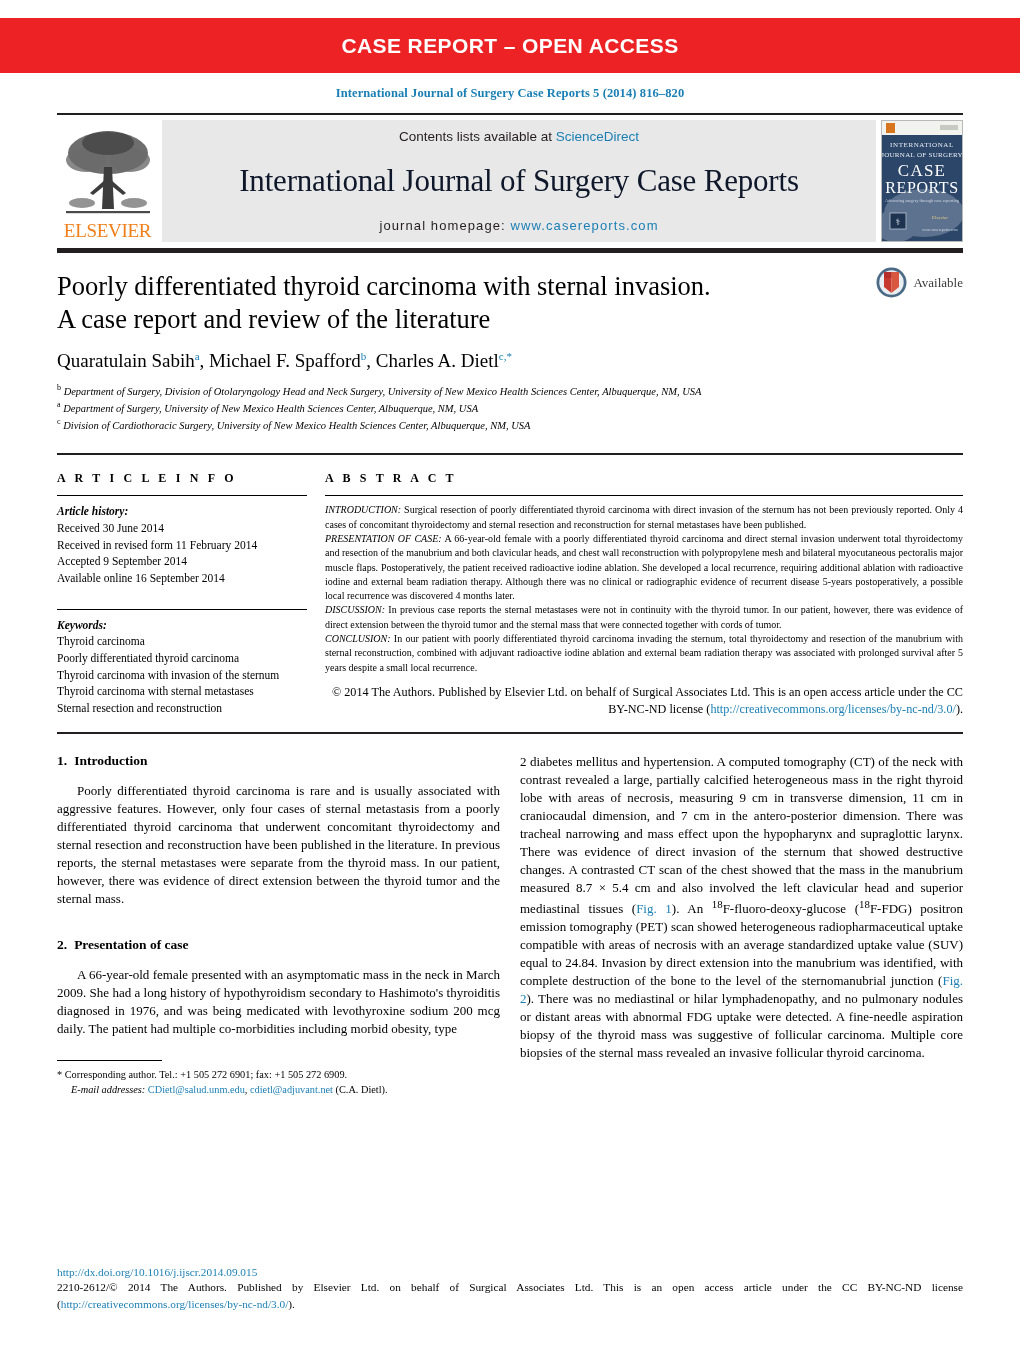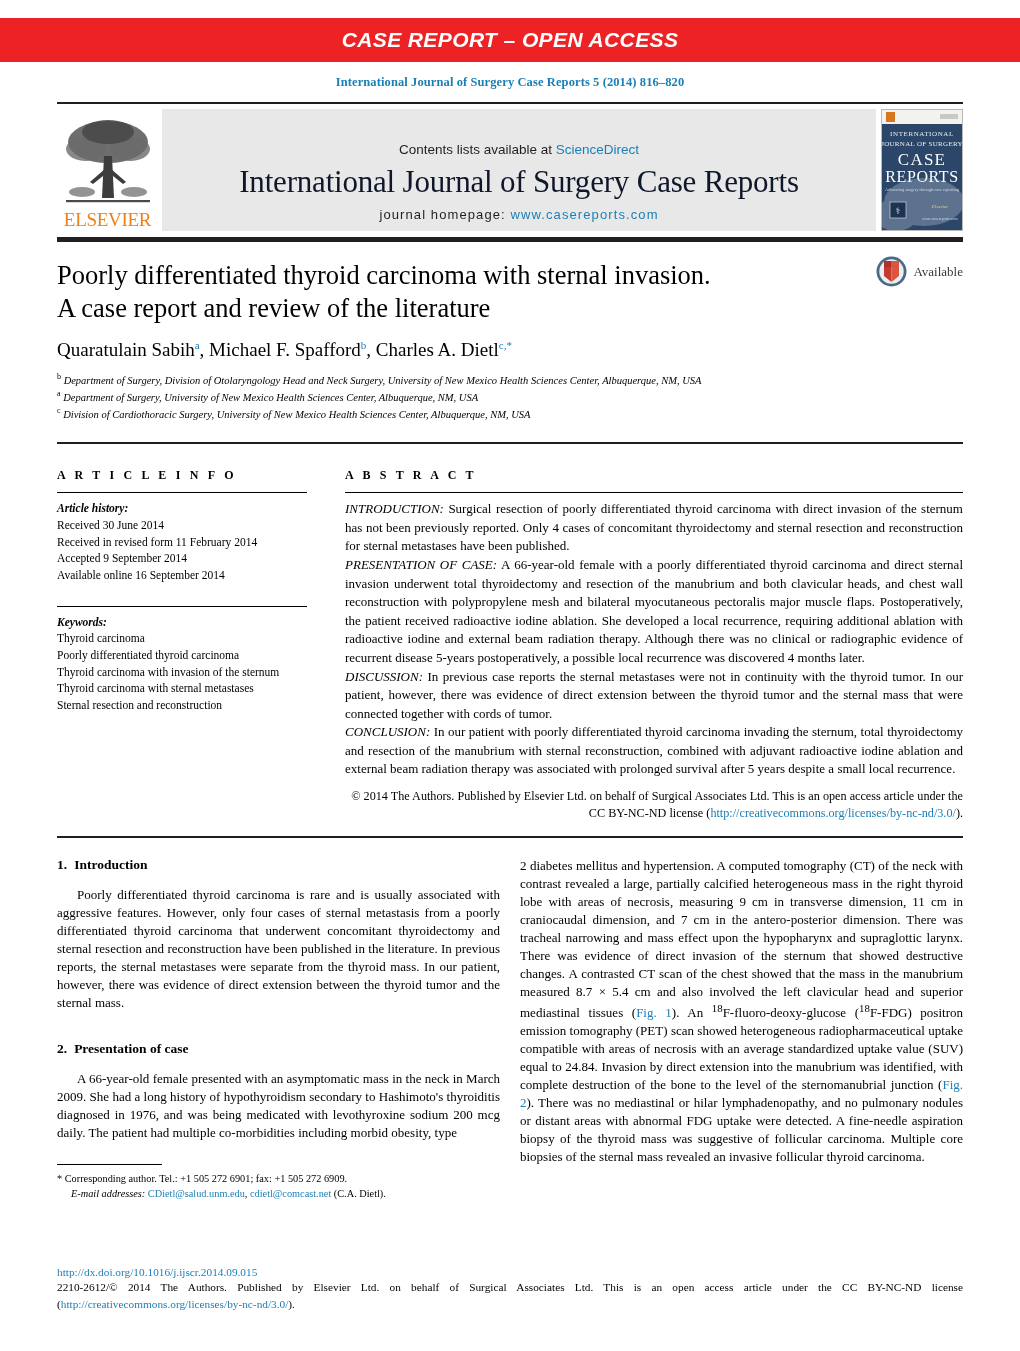--- a/index.html
+++ b/index.html
@@ -18,26 +18,25 @@
   .page {
     width: 1020px;
     height: 1351px;
     position: relative;
     box-sizing: border-box;
   }
 
   
   .banner {
     background: #ED2224;
-    height: 44px;
+    height: 55px;
     margin: 18px 0 0 0;
     display: flex;
     align-items: center;
     justify-content: center;
-    font-style: italic;
   }
   .banner-text {
     color: #ffffff;
     font-family: "Liberation Sans", sans-serif;
     font-weight: bold;
     font-size: 21px;
     letter-spacing: 0.4px;
   }
 
   
@@ -89,21 +88,20 @@
     flex-direction: column;
     justify-content: space-between;
     align-items: center;
     padding: 9px 0 9px 0;
     margin-left: 4px;
   }
   .contents-line {
     font-size: 13.5px;
     font-family: "Liberation Sans", sans-serif;
     color: #231F20;
-    margin-top: 24px;
   }
   .contents-line .sd {
     color: #1A7FB5;
   }
   .journal-title {
     font-family: "Liberation Serif", serif;
     font-size: 31px;
     color: #0f172a;
     letter-spacing: -0.2px;
   }
@@ -188,23 +186,23 @@
   .crossmark-word {
     font-family: "Liberation Serif", serif;
     font-size: 13px;
     color: #3a3a3a;
   }
 
   
   .info-abstract {
     margin-top: 20px;
     border-top: 2.5px solid #231F20;
-    padding-top: 24px;
-    display: flex;
-    gap: 38px;
+    padding-top: 16px;
+    display: flex;
+    gap: 18px;
   }
   .col-info {
     width: 250px;
     flex: 0 0 250px;
   }
   .col-abstract {
     flex: 1 1 auto;
   }
   .sec-head {
     font-family: "Liberation Serif", serif;
@@ -223,21 +221,21 @@
     font-size: 11.5px;
     line-height: 1.45;
   }
   .info-line {
     font-size: 11.5px;
     line-height: 1.45;
   }
   .info-gap { height: 13px; }
 
   .abs-para {
-    font-size: 13px;
+    font-size: 10px;
     line-height: 1.43;
     text-align: justify;
     margin: 0;
   }
   .abs-para .lead {
     font-style: italic;
   }
   .copyright {
     font-size: 12.2px;
     line-height: 1.43;
@@ -456,21 +454,21 @@
         <div class="spacer-18"></div>
 
         <h2 class="body-h"><span class="num">2.</span><span>Presentation of case</span></h2>
         <p class="body-p">A 66-year-old female presented with an asymptomatic mass in the neck in March 2009. She had a long history of hypothyroidism secondary to Hashimoto's thyroiditis diagnosed in 1976, and was being medicated with levothyroxine sodium 200 mcg daily. The patient had multiple co-morbidities including morbid obesity, type</p>
 
         <div class="footnote-rule"></div>
         <div class="footnote">
           <span>*</span>
           <span>Corresponding author. Tel.: +1 505 272 6901; fax: +1 505 272 6909.</span><br>
           <span class="ital">E-mail addresses:</span>
-          <span class="link">CDietl@salud.unm.edu</span><span>, </span><span class="link">cdietl@comcast.net</span><span> (C.A. Dietl).</span>
+          <span class="link">CDietl@salud.unm.edu</span><span>, </span><span class="link">cdietl@adjuvant.net</span><span> (C.A. Dietl).</span>
         </div>
       </div>
 
       <div class="body-col">
         <p class="body-p noindent"><span>2 diabetes mellitus and hypertension. A computed tomography (CT) of the neck with contrast revealed a large, partially calcified heterogeneous mass in the right thyroid lobe with areas of necrosis, measuring 9 cm in transverse dimension, 11 cm in craniocaudal dimension, and 7 cm in the antero-posterior dimension. There was tracheal narrowing and mass effect upon the hypopharynx and supraglottic larynx. There was evidence of direct invasion of the sternum that showed destructive changes. A contrasted CT scan of the chest showed that the mass in the manubrium measured 8.7 × 5.4 cm and also involved the left clavicular head and superior mediastinal tissues (</span><span class="link">Fig. 1</span><span>). An </span><sup>18</sup><span>F-fluoro-deoxy-glucose (</span><sup>18</sup><span>F-FDG) positron emission tomography (PET) scan showed heterogeneous radiopharmaceutical uptake compatible with areas of necrosis with an average standardized uptake value (SUV) equal to 24.84. Invasion by direct extension into the manubrium was identified, with complete destruction of the bone to the level of the sternomanubrial junction (</span><span class="link">Fig. 2</span><span>). There was no mediastinal or hilar lymphadenopathy, and no pulmonary nodules or distant areas with abnormal FDG uptake were detected. A fine-needle aspiration biopsy of the thyroid mass was suggestive of follicular carcinoma. Multiple core biopsies of the sternal mass revealed an invasive follicular thyroid carcinoma.</span></p>
       </div>
     </div>
   </div>
 
   <div class="page-footer">

